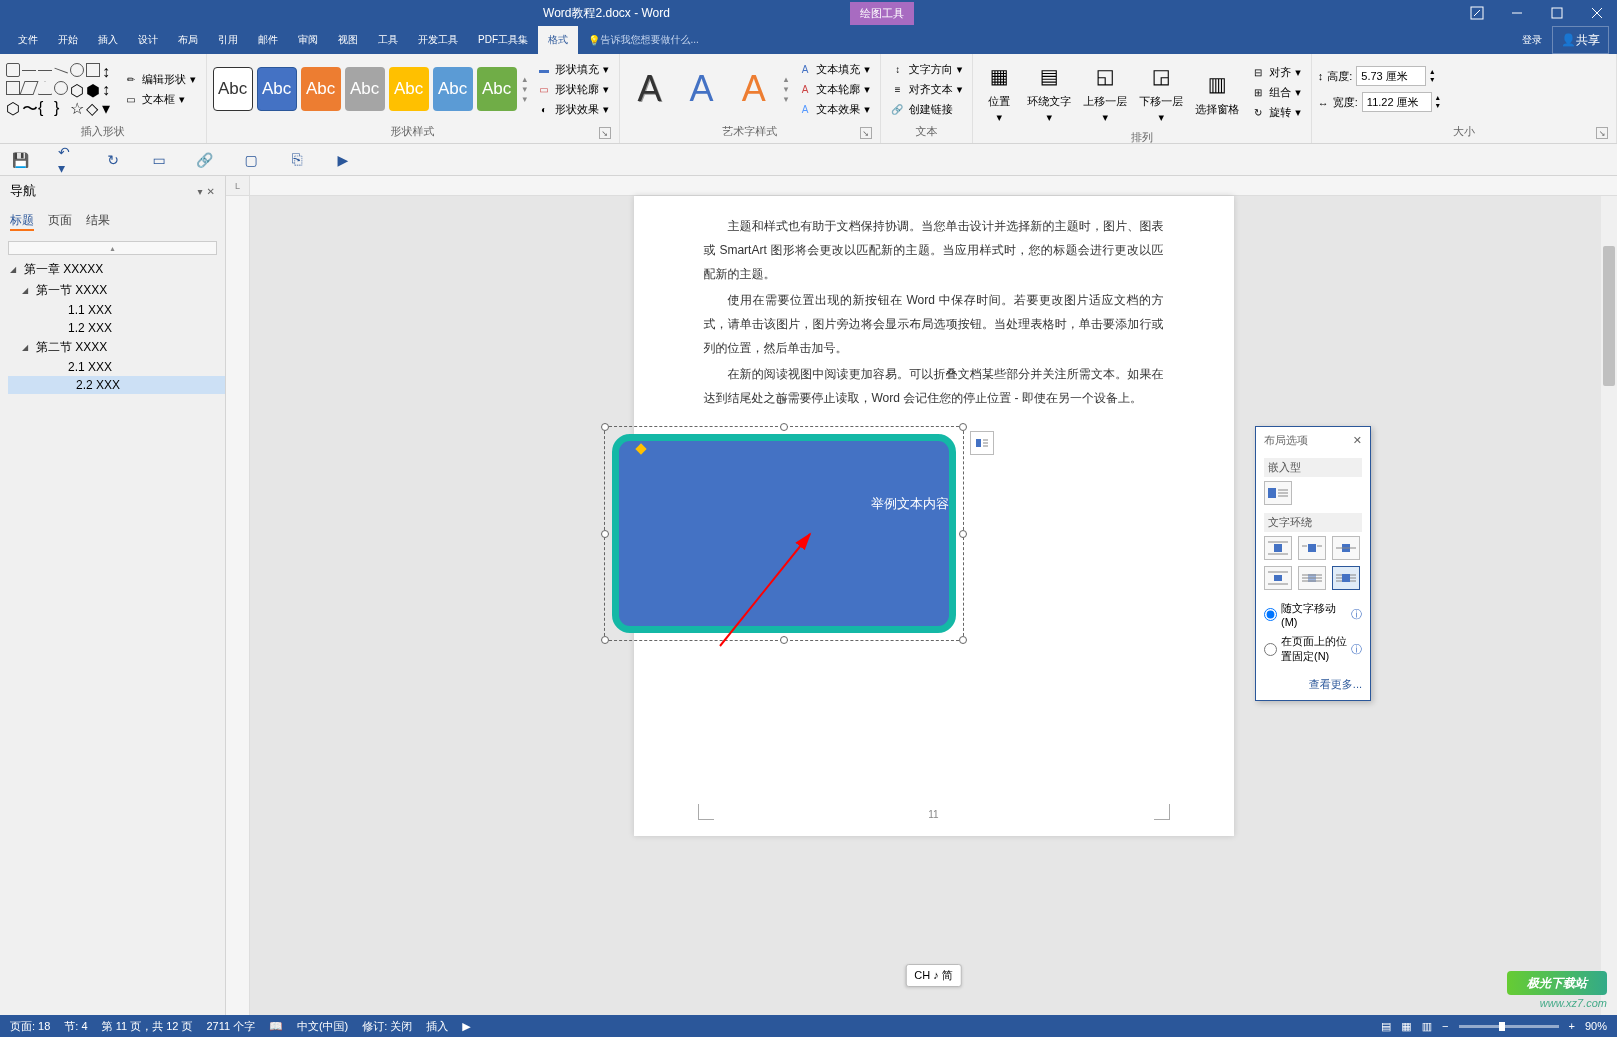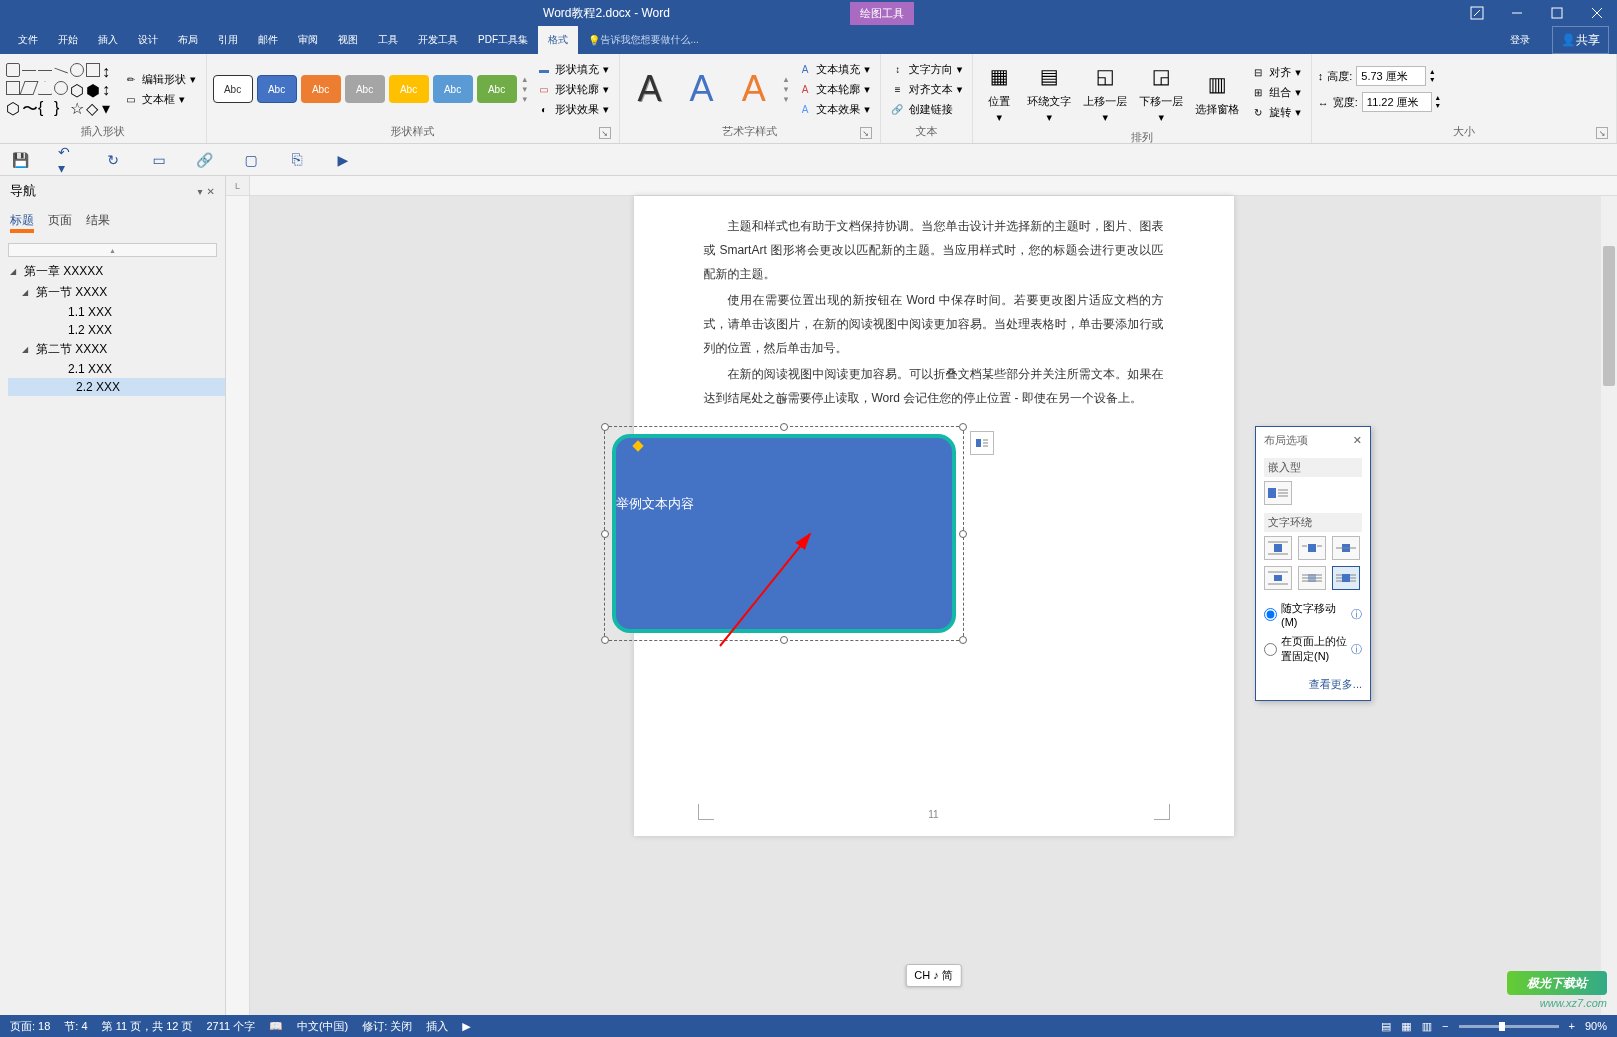--- a/index.html
+++ b/index.html
@@ -9,36 +9,36 @@
 .title-bar { background: #2b579a; height: 26px; display: flex; align-items: center; color: white; font-size: 12px; }
 .title-center { flex: 1; display: flex; align-items: center; justify-content: center; gap: 180px; }
 .title-right { display: flex; align-items: center; gap: 0; }
 .title-btn { width: 40px; height: 26px; display: flex; align-items: center; justify-content: center; color: white; cursor: pointer; }
 .drawing-tools-tab { background: #a86bc1; padding: 4px 10px; font-size: 11px; }
 
 
 .menu-bar { background: #2b579a; height: 28px; display: flex; align-items: center; padding: 0 8px; }
 .menu-item { color: white; padding: 0 10px; font-size: 10px; height: 28px; display: flex; align-items: center; cursor: pointer; }
 .menu-item.active { background: #f3f3f3; color: #2b579a; }
-.menu-right { margin-left: auto; display: flex; gap: 12px; }
+.menu-right { margin-left: auto; display: flex; }
 .menu-login { color: white; font-size: 12px; padding: 0 8px; height: 28px; display: flex; align-items: center; border: 1px solid rgba(255,255,255,0.3); }
 
 
 .ribbon { background: #f3f3f3; height: 90px; border-bottom: 1px solid #d4d4d4; display: flex; }
 .ribbon-group { border-right: 1px solid #e0e0e0; padding: 2px 6px; display: flex; flex-direction: column; }
 .ribbon-group-content { flex: 1; display: flex; align-items: center; gap: 4px; }
 .ribbon-group-label { text-align: center; font-size: 11px; color: #666; padding: 2px 0; position: relative; }
 .ribbon-dialog-launcher { position: absolute; right: 2px; bottom: 2px; width: 12px; height: 12px; border: 1px solid #aaa; font-size: 8px; display: flex; align-items: center; justify-content: center; }
 
 .shape-gallery { display: grid; grid-template-columns: repeat(7, 14px); grid-template-rows: repeat(3, 16px); gap: 2px; }
 .shape-icon { width: 14px; height: 14px; border: 1px solid #555; }
 .shape-line { border: none; position: relative; }
 .shape-line::before { content: ''; position: absolute; width: 14px; height: 1px; background: #555; top: 7px; }
 
-.style-swatch { width: 40px; height: 28px; border-radius: 4px; display: flex; align-items: center; justify-content: center; font-size: 10px; color: white; cursor: pointer; }
+.style-swatch { width: 40px; height: 44px; border-radius: 4px; display: flex; align-items: center; justify-content: center; font-size: 17px; color: white; cursor: pointer; }
 .style-swatch.outline { background: white; color: #333; border: 1px solid #333; }
 .swatch-blue { background: #4472c4; border: 1px solid #2b579a; }
 .swatch-orange { background: #ed7d31; }
 .swatch-gray { background: #a5a5a5; }
 .swatch-yellow { background: #ffc000; }
 .swatch-lblue { background: #5b9bd5; }
 .swatch-green { background: #70ad47; }
 
 .wordart-letter { font-size: 36px; font-weight: 400; padding: 0 12px; cursor: pointer; }
 .wa-black { color: #333; text-shadow: 1px 1px 0 #999; }
@@ -62,21 +62,21 @@
 
 
 .nav-pane { width: 226px; background: #f0f0f0; border-right: 1px solid #d4d4d4; display: flex; flex-direction: column; }
 .nav-header { padding: 6px 10px; font-size: 13px; display: flex; align-items: center; justify-content: space-between; }
 .nav-header-icons { display: flex; gap: 4px; font-size: 10px; color: #666; }
 .nav-search { margin: 4px 8px; display: flex; border: 1px solid #bbb; background: white; }
 .nav-search input { flex: 1; border: none; padding: 3px 6px; font-size: 11px; outline: none; }
 .nav-search-btn { width: 24px; border-left: 1px solid #bbb; display: flex; align-items: center; justify-content: center; color: #666; cursor: pointer; }
 .nav-tabs { display: flex; gap: 14px; padding: 6px 10px; font-size: 12px; }
 .nav-tab { cursor: pointer; color: #444; }
-.nav-tab.active { color: #2b579a; border-bottom: 4px solid #f97316; }
+.nav-tab.active { color: #2b579a; border-bottom: 2px solid #f97316; }
 .nav-collapse-bar { margin: 4px 8px; height: 14px; border: 1px solid #ccc; background: #f8f8f8; display: flex; align-items: center; justify-content: center; font-size: 8px; color: #888; }
 .nav-tree { flex: 1; overflow-y: auto; font-size: 12px; }
 .nav-item { padding: 2px 10px; cursor: pointer; display: flex; align-items: center; gap: 4px; }
 .nav-item.selected { background: #cce0f5; margin-left: 8px; }
 .nav-item .arrow { font-size: 8px; color: #555; width: 10px; }
 .nav-item.lvl1 { padding-left: 22px; }
 .nav-item.lvl2 { padding-left: 68px; }
 
 
 .ruler-v { width: 24px; background: #f5f5f5; border-right: 1px solid #ddd; position: relative; }
@@ -85,21 +85,21 @@
 
 .doc-area { flex: 1; background: #e6e6e6; overflow: hidden; position: relative; }
 .ruler-h { height: 20px; background: #f5f5f5; border-bottom: 1px solid #ddd; position: relative; margin-left: 0; }
 .page { width: 600px; margin: 0 auto; background: white; box-shadow: 0 0 6px rgba(0,0,0,0.15); padding: 18px 70px 60px 70px; position: relative; min-height: 640px; }
 .doc-text { font-size: 12px; line-height: 2; color: #333; text-align: justify; }
 .doc-text p { text-indent: 2em; margin-bottom: 2px; }
 
 
 .shape-container { position: absolute; left: 354px; top: 250px; width: 360px; height: 215px; }
 .shape-sel { position: absolute; inset: 0; border: 1px dashed #666; }
-.shape-rect { position: absolute; inset: 8px; background: #4472c4; border: 4px solid #14b8a6; border-radius: 18px; display: flex; align-items: center; justify-content: flex-start; color: white; font-size: 13px; padding-top:0; }
+.shape-rect { position: absolute; inset: 8px; background: #4472c4; border: 7px solid #14b8a6; border-radius: 18px; display: flex; align-items: center; justify-content: flex-end; color: white; font-size: 13px; padding-top:0; }
 .shape-text { margin-top: -60px; }
 .handle { position: absolute; width: 8px; height: 8px; background: white; border: 1px solid #666; border-radius: 50%; }
 .handle.tl { left: -4px; top: -4px; } .handle.tm { left: calc(50% - 4px); top: -4px; } .handle.tr { right: -4px; top: -4px; }
 .handle.ml { left: -4px; top: calc(50% - 4px); } .handle.mr { right: -4px; top: calc(50% - 4px); }
 .handle.bl { left: -4px; bottom: -4px; } .handle.bm { left: calc(50% - 4px); bottom: -4px; } .handle.br { right: -4px; bottom: -4px; }
 .rotate-handle { position: absolute; left: calc(50% - 8px); top: -34px; width: 16px; height: 16px; color: #666; font-size: 14px; }
 .corner-adj { position: absolute; left: 18px; top: 4px; width: 8px; height: 8px; background: #ffc000; transform: rotate(45deg); }
 
 .arrow-anno { position: absolute; left: 460px; top: 350px; width: 120px; height: 130px; pointer-events: none; }
 
@@ -371,21 +371,21 @@
 
   <div class="ruler-v">
     <div class="ruler-corner">L</div>
   </div>
 
   <div class="doc-area">
     <div class="ruler-h"></div>
     <div class="page">
       <div class="doc-text">
         <p>主题和样式也有助于文档保持协调。当您单击设计并选择新的主题时，图片、图表或 SmartArt 图形将会更改以匹配新的主题。当应用样式时，您的标题会进行更改以匹配新的主题。</p>
-        <p>使用在需要位置出现的新按钮在 Word 中保存时间。若要更改图片适应文档的方式，请单击该图片，在新的阅读视图中阅读更加容易。当处理表格时，单击要添加行或列的位置，然后单击加号。</p>
+        <p>使用在需要位置出现的新按钮在 Word 中保存时间。若要更改图片适应文档的方式，请单击该图片，图片旁边将会显示布局选项按钮。当处理表格时，单击要添加行或列的位置，然后单击加号。</p>
         <p>在新的阅读视图中阅读更加容易。可以折叠文档某些部分并关注所需文本。如果在达到结尾处之前需要停止读取，Word 会记住您的停止位置 - 即使在另一个设备上。</p>
       </div>
       <div class="page-corner bl2"></div>
       <div class="page-corner br2"></div>
       <div class="page-num">11</div>
     </div>
 
     <div class="shape-container">
       <div class="rotate-handle">⟳</div>
       <div class="shape-sel">

